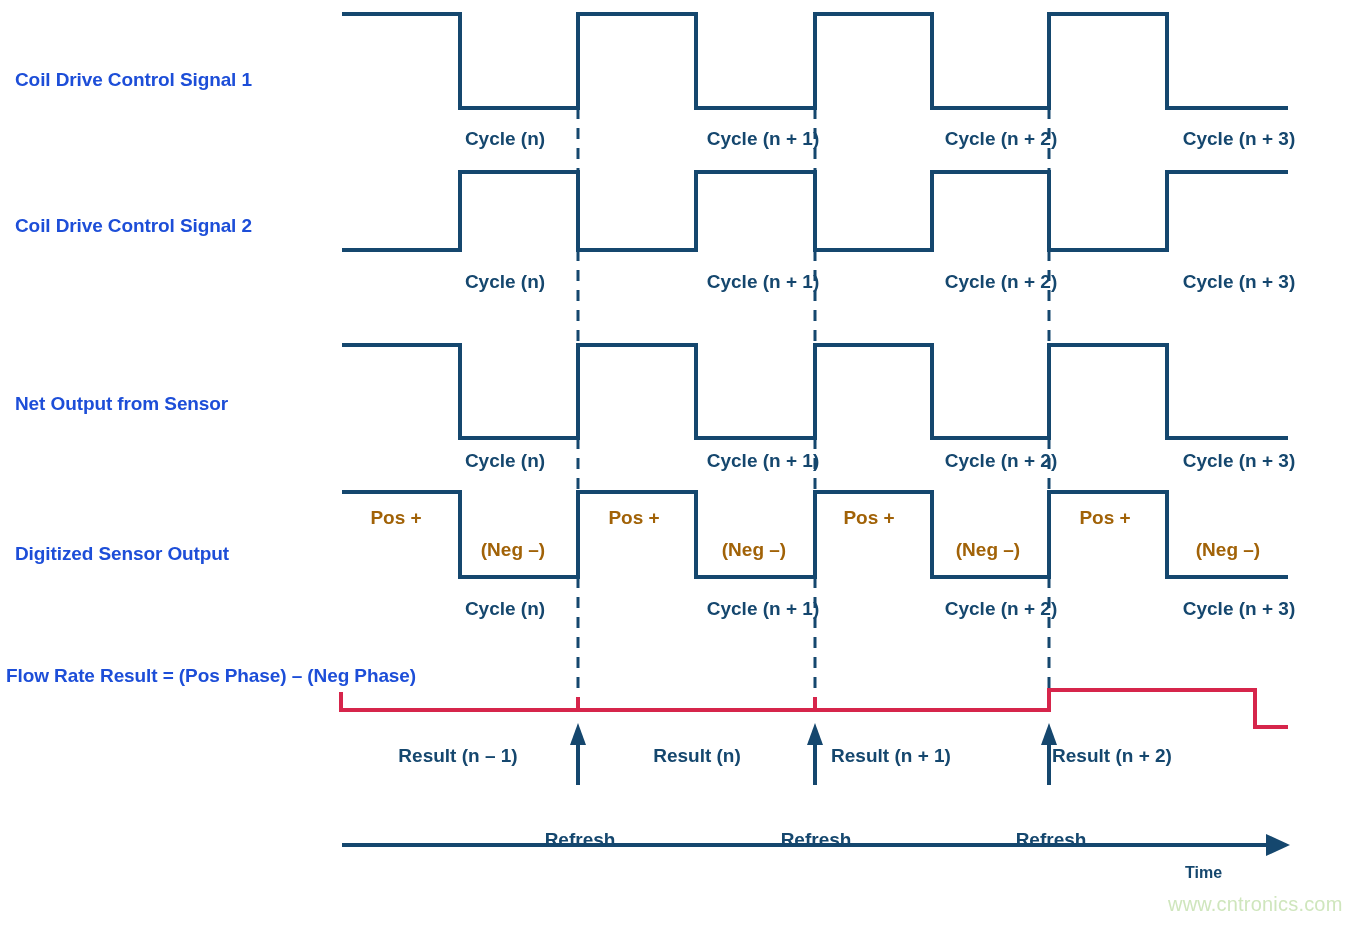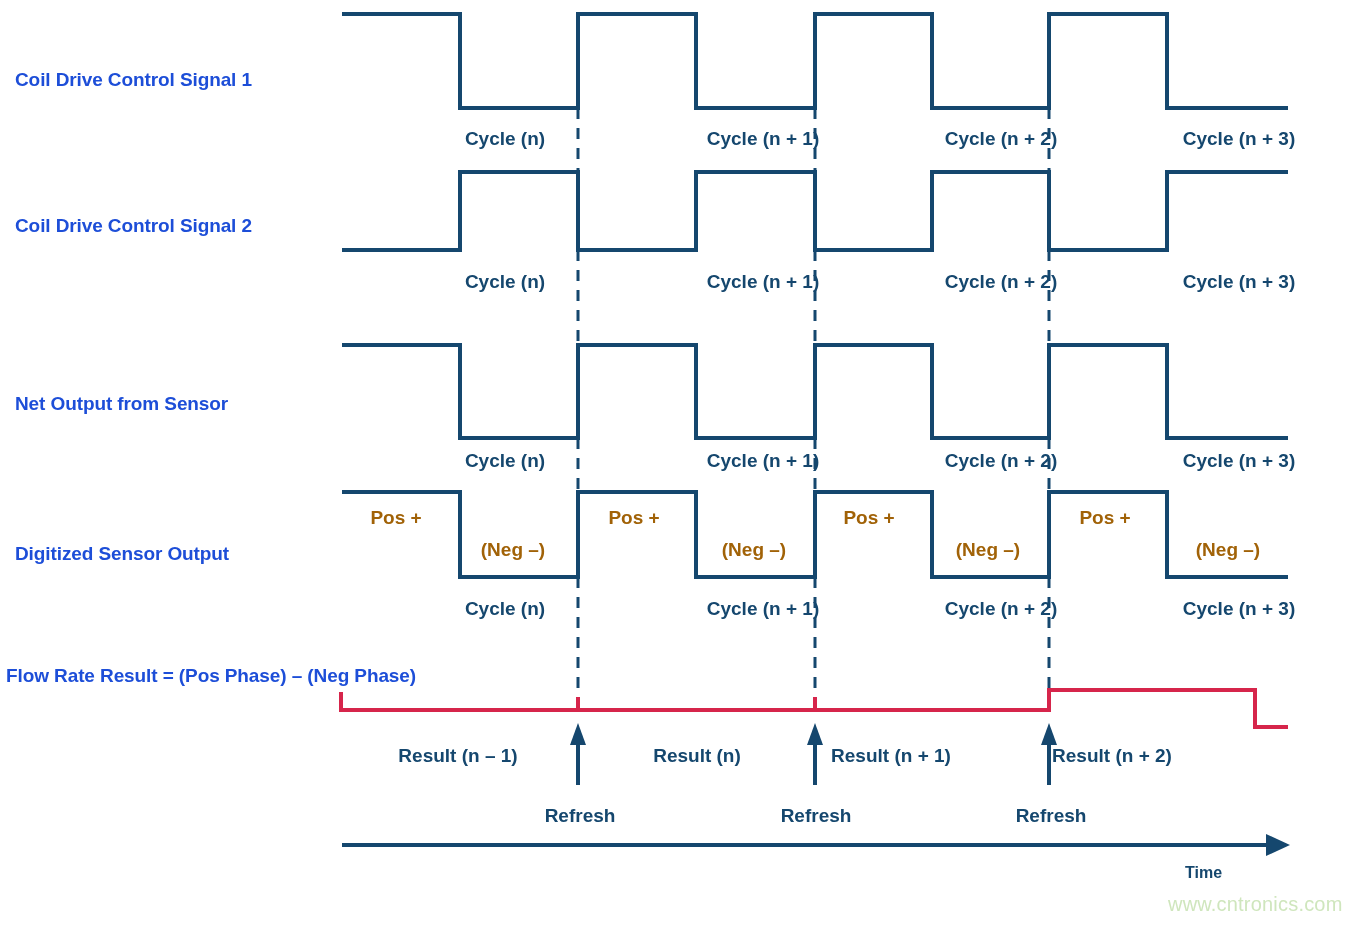--- a/index.html
+++ b/index.html
@@ -51,20 +51,21 @@
     transform:translateX(-50%);
   }
   .refresh-label{
     position:absolute;
     font-family:"Liberation Sans", sans-serif;
     font-weight:bold;
     font-size:19px;
     color:#15476e;
     white-space:nowrap;
     transform:translateX(-50%);
+    margin-top:24px;
   }
   .axis-label{
     position:absolute;
     font-family:"Liberation Sans", sans-serif;
     font-weight:bold;
     font-size:16px;
     color:#15476e;
     white-space:nowrap;
   }
   .watermark{

